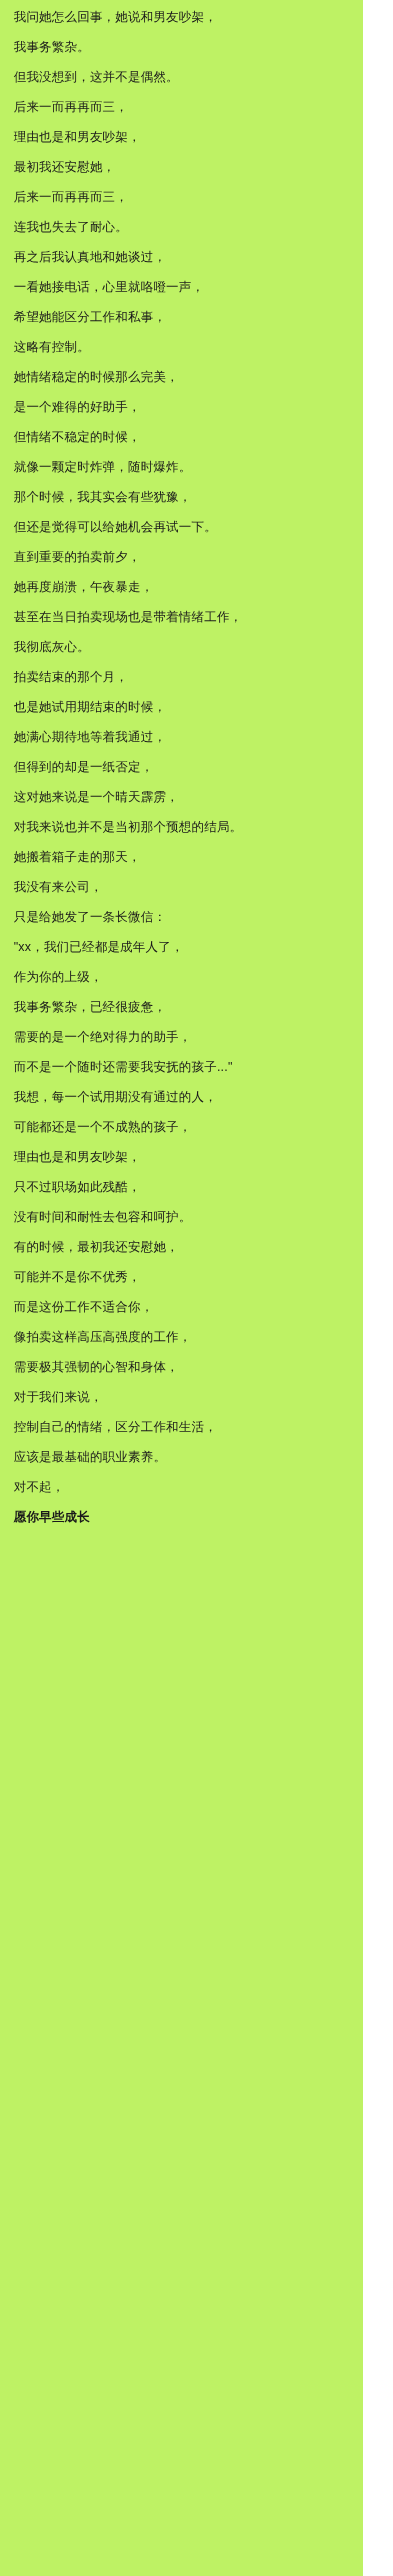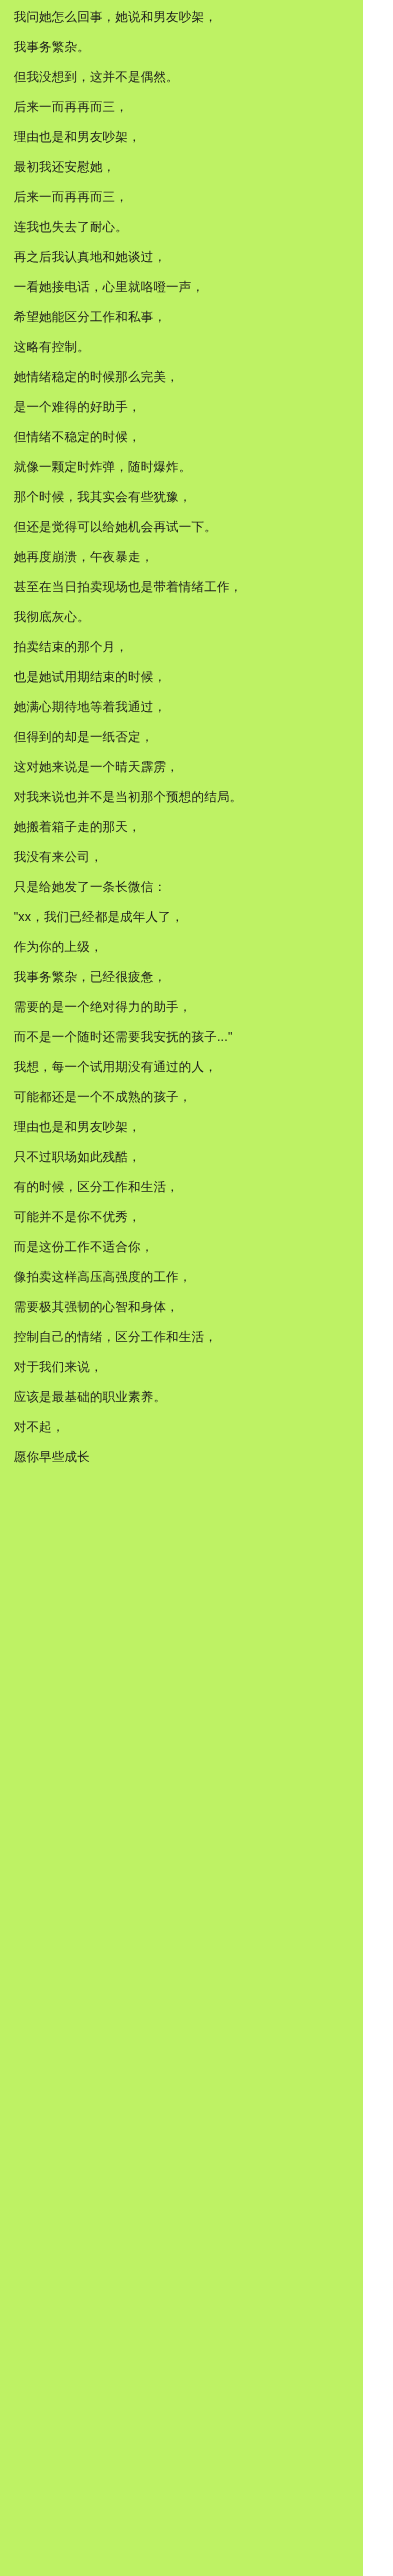--- a/index.html
+++ b/index.html
@@ -23,20 +23,21 @@
     line-height: 16px;
     color: #1a1a1a;
     letter-spacing: 0.2px;
     margin: 0 0 14px 0;
     white-space: pre-wrap;
     word-break: break-all;
     font-weight: 400;
   }
   .line:last-child {
     margin-bottom: 0;
+    font-weight: bold;
   }
 </style>
 </head>
 <body>
 
 <div id="page">
   <div id="lines-container">
       <p class="line">我问她怎么回事，她说和男友吵架，</p>
       <p class="line">我事务繁杂。</p>
       <p class="line">但我没想到，这并不是偶然。</p>
@@ -48,20 +49,21 @@
       <p class="line">再之后我认真地和她谈过，</p>
       <p class="line">一看她接电话，心里就咯噔一声，</p>
       <p class="line">希望她能区分工作和私事，</p>
       <p class="line">这略有控制。</p>
       <p class="line">她情绪稳定的时候那么完美，</p>
       <p class="line">是一个难得的好助手，</p>
       <p class="line">但情绪不稳定的时候，</p>
       <p class="line">就像一颗定时炸弹，随时爆炸。</p>
       <p class="line">那个时候，我其实会有些犹豫，</p>
       <p class="line">但还是觉得可以给她机会再试一下。</p>
+      <p class="line">直到重要的拍卖前夕，</p>
       <p class="line">她再度崩溃，午夜暴走，</p>
       <p class="line">甚至在当日拍卖现场也是带着情绪工作，</p>
       <p class="line">我彻底灰心。</p>
       <p class="line">拍卖结束的那个月，</p>
       <p class="line">也是她试用期结束的时候，</p>
       <p class="line">她满心期待地等着我通过，</p>
       <p class="line">但得到的却是一纸否定，</p>
       <p class="line">这对她来说是一个晴天霹雳，</p>
       <p class="line">对我来说也并不是当初那个预想的结局。</p>
       <p class="line">她搬着箱子走的那天，</p>
@@ -69,25 +71,26 @@
       <p class="line">只是给她发了一条长微信：</p>
       <p class="line">"xx，我们已经都是成年人了，</p>
       <p class="line">作为你的上级，</p>
       <p class="line">我事务繁杂，已经很疲惫，</p>
       <p class="line">需要的是一个绝对得力的助手，</p>
       <p class="line">而不是一个随时还需要我安抚的孩子..."</p>
       <p class="line">我想，每一个试用期没有通过的人，</p>
       <p class="line">可能都还是一个不成熟的孩子，</p>
       <p class="line">理由也是和男友吵架，</p>
       <p class="line">只不过职场如此残酷，</p>
-      <p class="line">有的时候，区分工作和生活，</p>
+      <p class="line">没有时间和耐性去包容和呵护。</p>
+      <p class="line">有的时候，最初我还安慰她，</p>
       <p class="line">可能并不是你不优秀，</p>
       <p class="line">而是这份工作不适合你，</p>
       <p class="line">像拍卖这样高压高强度的工作，</p>
       <p class="line">需要极其强韧的心智和身体，</p>
+      <p class="line">对于我们来说，</p>
       <p class="line">控制自己的情绪，区分工作和生活，</p>
-      <p class="line">对于我们来说，</p>
       <p class="line">应该是最基础的职业素养。</p>
       <p class="line">对不起，</p>
       <p class="line">愿你早些成长</p>
     </div>
 </div>
 
 
 </body></html>

